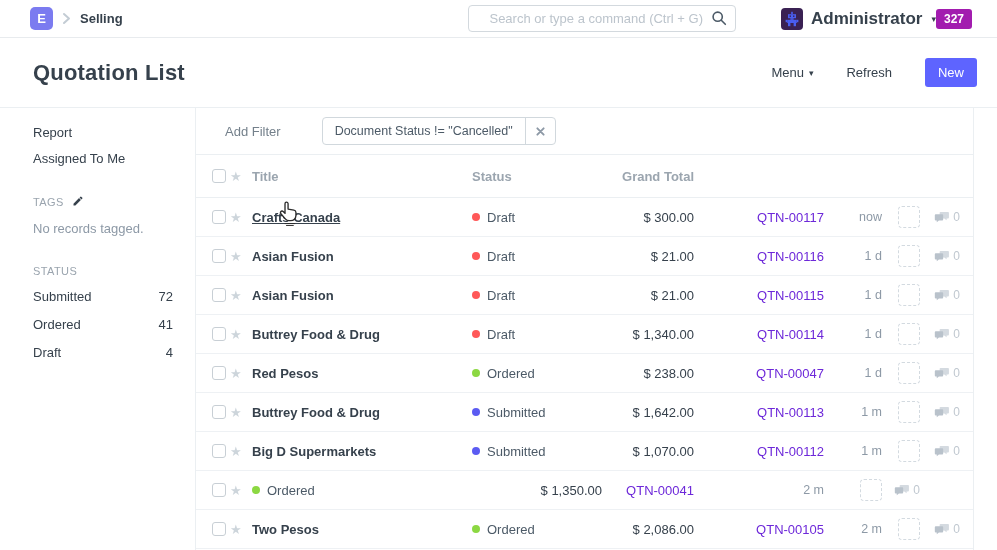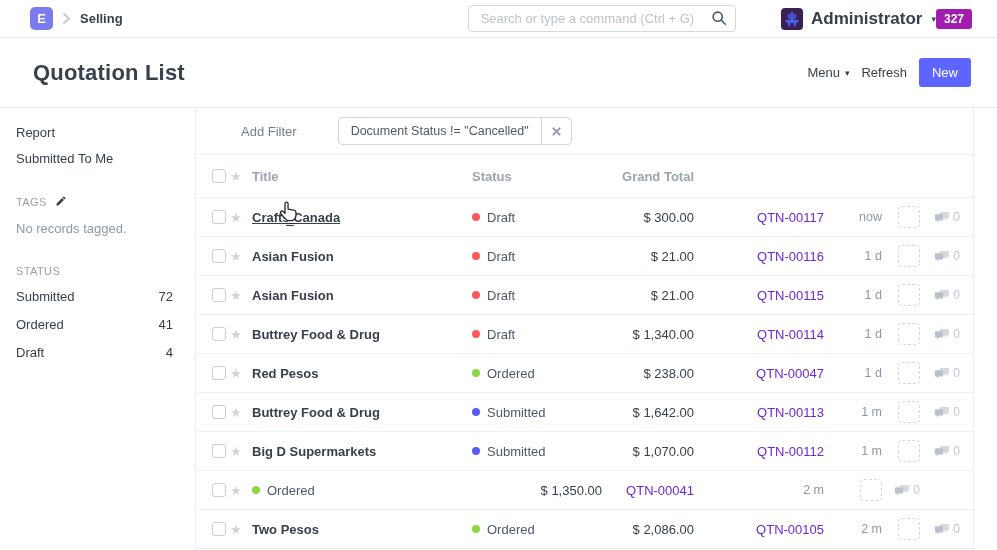--- a/index.html
+++ b/index.html
@@ -9,58 +9,58 @@
   
   .navbar { height:38px; display:flex; align-items:center; padding:0 25px 0 30px;
     border-bottom:1px solid #e8ebee; background:#fff; }
   .brand { display:flex; align-items:center; gap:9px; }
   .logo { width:23px; height:23px; border-radius:5px; background:#7b7bf0; color:#fff;
     font-size:13px; font-weight:bold; display:flex; align-items:center; justify-content:center; cursor:pointer; }
   .crumb-chevron { display:flex; align-items:center; }
   .breadcrumb { font-size:13px; font-weight:bold; color:#36414c; cursor:pointer; }
   .search-wrap { margin-left:345px; position:relative; width:300px; }
   .search-input { width:100%; height:27px; border:1px solid #d3d9de; border-radius:4px;
-    padding:0 32px 0 12px; font-size:13px; color:#36414c; font-family:inherit; outline:none; }
+    padding:0 32px 0 12px; font-size:13px; color:#36414c; font-family:inherit; outline:none;text-align:right; }
   .search-input::placeholder { color:#bcc4cc; }
   .search-icon { position:absolute; right:9px; top:5px; cursor:pointer; }
   .user-area { margin-left:45px; display:flex; align-items:center; gap:8px; cursor:pointer; }
   .avatar { width:22px; height:22px; border-radius:4px; background:#3a2153; display:flex;
     align-items:center; justify-content:center; }
   .user-name { font-size:17px; font-weight:bold; }
   .caret { font-size:9px; color:#36414c; margin-left:1px; }
   .notif-badge { margin-left:auto; background:#a21caf; color:#fff; font-size:12px; font-weight:bold;
     padding:3px 8px; border-radius:3px; cursor:pointer; }
 
   
-  .page-head { height:70px; display:flex; align-items:center; padding:0 26px 0 33px;
+  .page-head { height:70px; display:flex; align-items:center; padding:0 20px 0 33px;
     border-bottom:1px solid #ebeff2; }
   .page-title { font-size:22px; font-weight:bold; color:#36414c; letter-spacing:.2px; }
-  .head-actions { margin-left:auto; display:flex; align-items:center; gap:12px; }
+  .head-actions { margin-left:auto; display:flex; align-items:center; gap:33px; }
   .text-btn { font-size:13px; color:#36414c; background:none; border:none; cursor:pointer;
     font-family:inherit; display:flex; align-items:center; gap:4px; }
   .primary-btn { background:#5e64ff; color:#fff; border:none; border-radius:3px;
     font-size:13px; padding:7px 13px; cursor:pointer; font-family:inherit; }
 
   
   .layout { display:flex; height:442px; }
-  .sidebar { width:196px; border-right:1px solid #ebeff2; padding:17px 22px 0 16px; flex:none; }
+  .sidebar { width:196px; border-right:1px solid #ebeff2; padding:17px 22px 0 33px; flex:none; }
   .side-link { font-size:13px; color:#36414c; margin-bottom:11px; cursor:pointer; }
   .side-section { margin-top:29px; }
   .side-heading { font-size:11px; color:#9aa4ae; letter-spacing:.4px; display:flex;
     align-items:center; gap:8px; margin-bottom:12px; }
   .muted-text { font-size:13px; color:#8d99a6; }
   .status-row { display:flex; justify-content:space-between; font-size:13px;
     margin-bottom:13px; cursor:pointer; }
   .status-count { color:#36414c; }
   .main { width:778px; flex:none; border-right:1px solid #ebeff2; }
 
   
   .filter-bar { height:47px; display:flex; align-items:center; padding:0 29px;
     border-bottom:1px solid #ebeff2; }
-  .add-filter { font-size:13px; color:#74808b; cursor:pointer;margin-left:16px; }
+  .add-filter { font-size:13px; color:#74808b; cursor:pointer; }
   .filter-chip { margin-left:41px; display:inline-flex; border:1px solid #d1d8dd;
     border-radius:4px; overflow:hidden; background:#fff; }
   .chip-text { font-size:12.5px; color:#4c5a67; padding:6px 12px; cursor:pointer; }
   .chip-x { border-left:1px solid #d1d8dd; padding:6px 10px; display:flex; align-items:center; cursor:pointer; }
 
   
   .list-grid { display:grid; grid-template-columns:18px 22px 1fr 130px 92px 130px 58px 38px 40px;
     align-items:center; padding:0 13px 0 16px; }
   .list-header { height:43px; border-bottom:1px solid #ebeff2; }
   .hdr { font-size:13px; font-weight:bold; color:#9ba5af; }
@@ -144,21 +144,21 @@
     <button class="text-btn">
       <span>Refresh</span>
     </button>
     <button class="primary-btn">New</button>
   </div>
 </div>
 
 <div class="layout">
   <aside class="sidebar">
     <div class="side-link">Report</div>
-    <div class="side-link">Submitted To Me</div>
+    <div class="side-link">Assigned To Me</div>
 
     <div class="side-section">
       <div class="side-heading">
         <span>TAGS</span>
         <span>
           <svg width="12" height="12" viewBox="0 0 24 24">
               <path fill="#36414c" d="M3 17.25V21h3.75L17.81 9.94l-3.75-3.75L3 17.25zM20.71 7.04a1 1 0 0 0 0-1.41l-2.34-2.34a1 1 0 0 0-1.41 0l-1.83 1.83 3.75 3.75 1.83-1.83z"></path>
             </svg>
         </span>
       </div>

